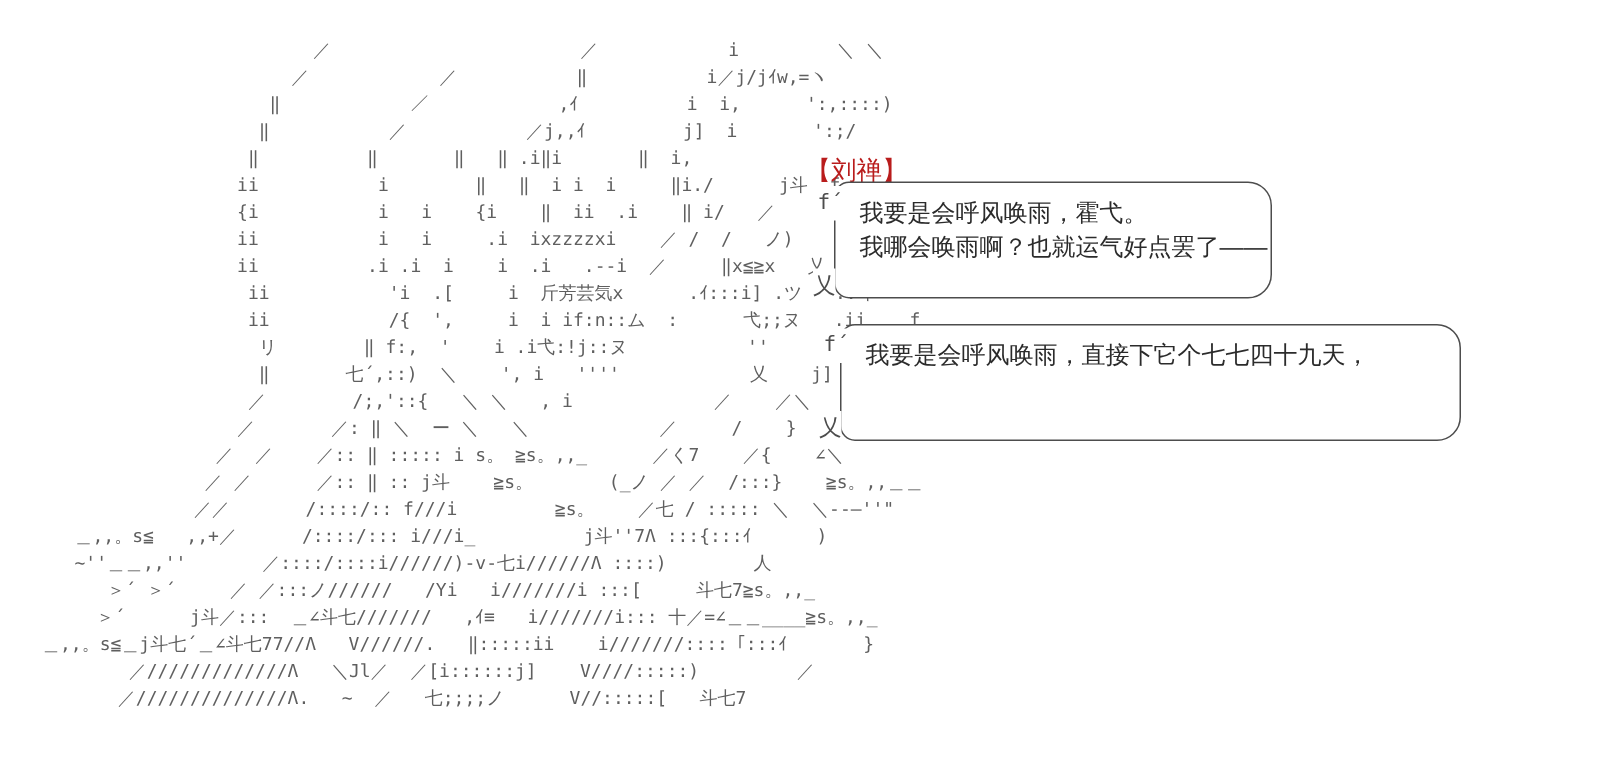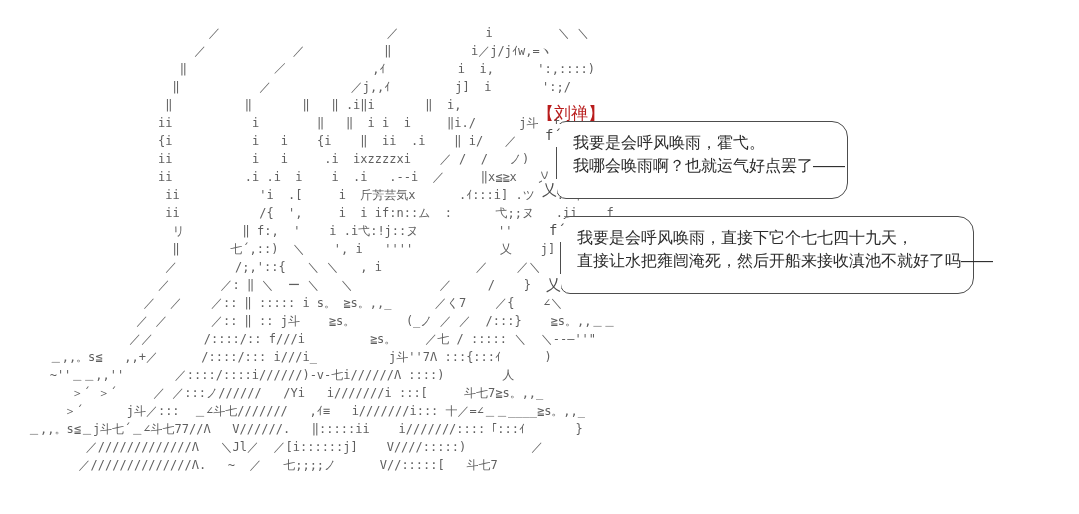--- a/index.html
+++ b/index.html
@@ -93,16 +93,15 @@
     <span class="tail tail-top">f´</span>
     <span class="tail tail-bottom">乂</span>
     <div class="bline">我要是会呼风唤雨，霍弋。</div>
     <div class="bline">我哪会唤雨啊？也就运气好点罢了——</div>
   </div>
 
   <div class="bubble bubble-2">
     <span class="tail tail-top">f´</span>
     <span class="tail tail-bottom">乂</span>
     <div class="bline">我要是会呼风唤雨，直接下它个七七四十九天，</div>
-    <div class="bline">直接让水把雍闿淹死，然后开船来接收滇池不就好了吗——</div>
   </div>
 
 </div>
 
 </body></html>

